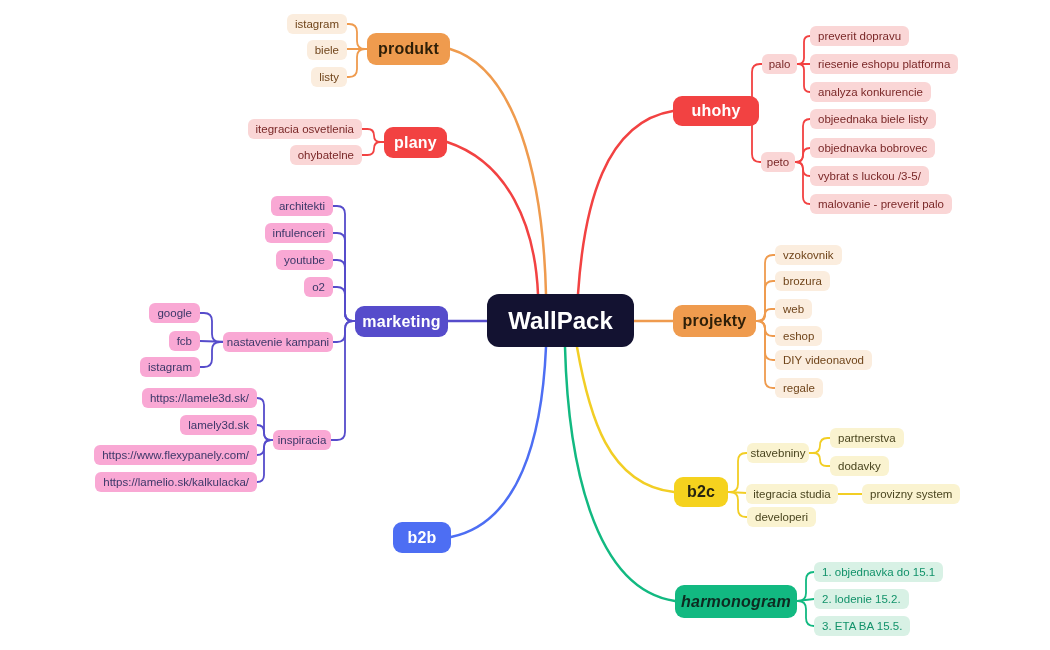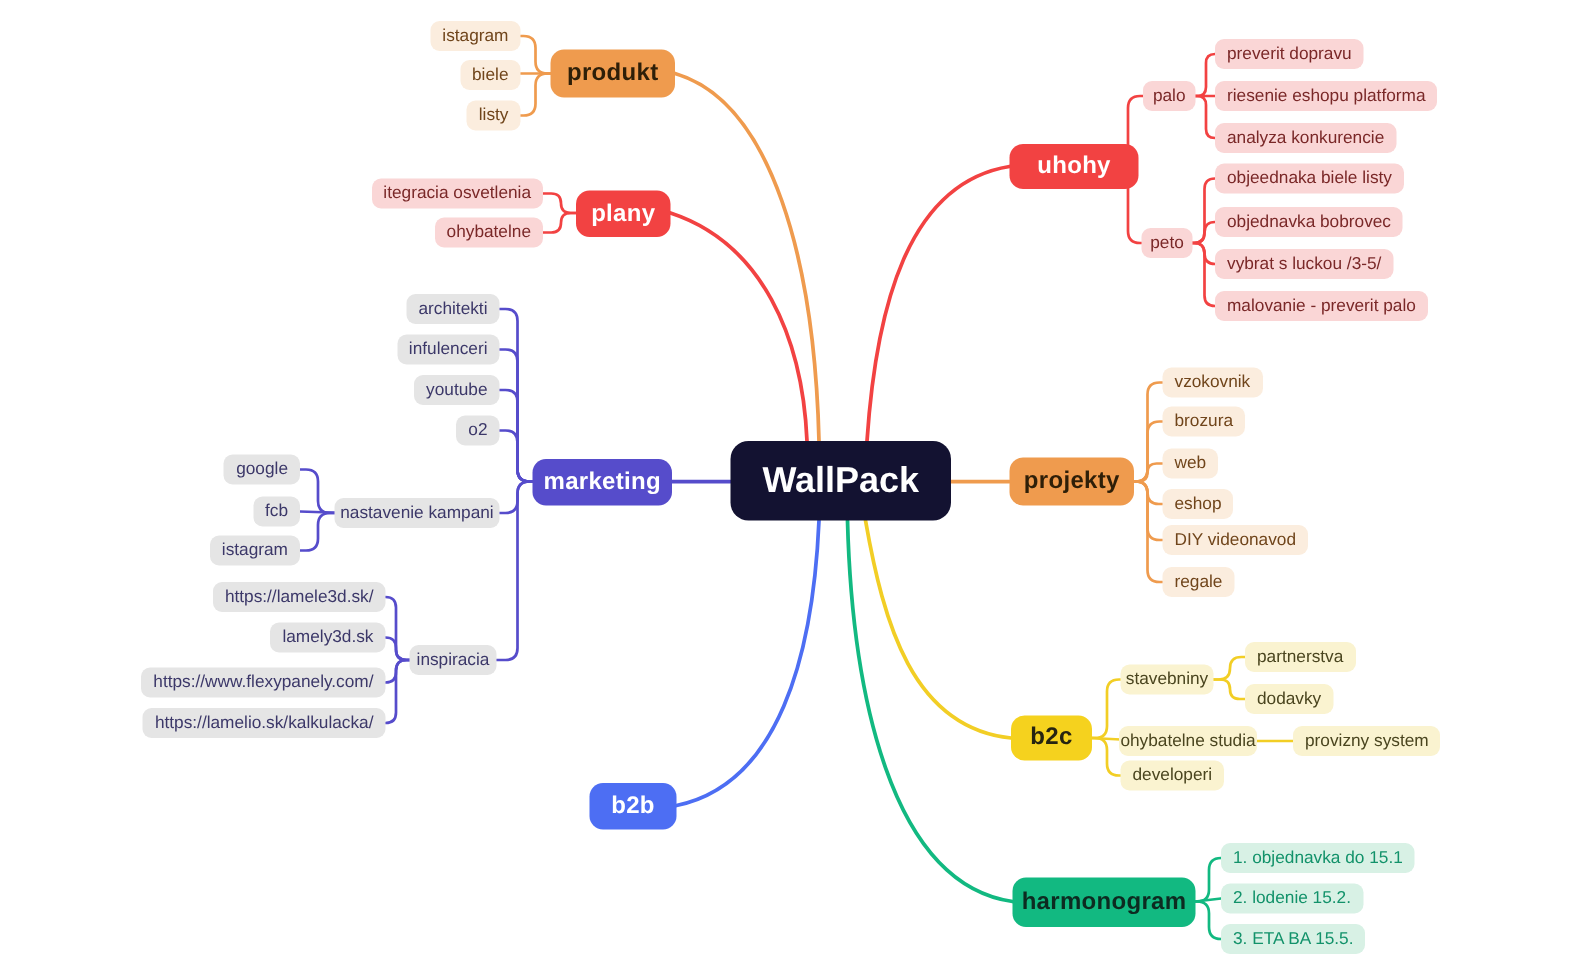--- a/index.html
+++ b/index.html
@@ -16,25 +16,25 @@
   .main{font-weight:700;font-size:16px;border-radius:9px;letter-spacing:.2px;}
   .rootn{font-weight:700;font-size:24px;border-radius:12px;background:#131231;color:#ffffff;}
   .child{font-size:11.5px;font-weight:500;height:20px;padding:0 8px;border-radius:6px;}
   .fix{padding:0;}
   
   .c-orange{background:#EF9B4E;color:#2E1F08;}
   .c-red{background:#F24242;color:#ffffff;}
   .c-indigo{background:#564CCB;color:#ffffff;}
   .c-blue{background:#4D6EF3;color:#ffffff;}
   .c-yellow{background:#F5D21E;color:#262411;}
-  .c-green{background:#12B981;color:#0D2B21;}
+  .c-green{background:#12B981;color:#0D2B21;font-style:italic;}
   
   .ch-orange{background:#FBEDDE;color:#70451B;}
   .ch-red{background:#FAD6D6;color:#7A2828;}
-  .ch-indigo{background:#e5e5e5;color:#3C3869;}
+  .ch-indigo{background:#f9a8d4;color:#3C3869;}
   .ch-yellow{background:#FAF3D0;color:#4A451F;}
   .ch-green{background:#D8F1E5;color:#12926A;text-align:right;}
 </style>
 </head>
 <body>
 
 <div class="stage">
 
   <svg class="links" width="1050" height="650" fill="none" stroke-linecap="round">
 
@@ -142,21 +142,21 @@
   <div class="n child ch-orange" style="left:775px;top:245px">vzokovnik</div>
   <div class="n child ch-orange" style="left:775px;top:271px">brozura</div>
   <div class="n child ch-orange" style="left:775px;top:299px">web</div>
   <div class="n child ch-orange" style="left:775px;top:326px">eshop</div>
   <div class="n child ch-orange" style="left:775px;top:350px">DIY videonavod</div>
   <div class="n child ch-orange" style="left:775px;top:378px">regale</div>
 
   <div class="n child ch-yellow fix" style="left:747px;top:443px;width:62px">stavebniny</div>
   <div class="n child ch-yellow" style="left:830px;top:428px">partnerstva</div>
   <div class="n child ch-yellow" style="left:830px;top:456px">dodavky</div>
-  <div class="n child ch-yellow fix" style="left:746px;top:484px;width:92px">ohybatelne studia</div>
+  <div class="n child ch-yellow fix" style="left:746px;top:484px;width:92px">itegracia studia</div>
   <div class="n child ch-yellow" style="left:862px;top:484px">provizny system</div>
   <div class="n child ch-yellow" style="left:747px;top:507px">developeri</div>
 
   <div class="n child ch-green" style="left:814px;top:562px">1. objednavka do 15.1</div>
   <div class="n child ch-green" style="left:814px;top:589px">2. lodenie 15.2.</div>
   <div class="n child ch-green" style="left:814px;top:616px">3. ETA BA 15.5.</div>
 
 </div>
 
 </body></html>

